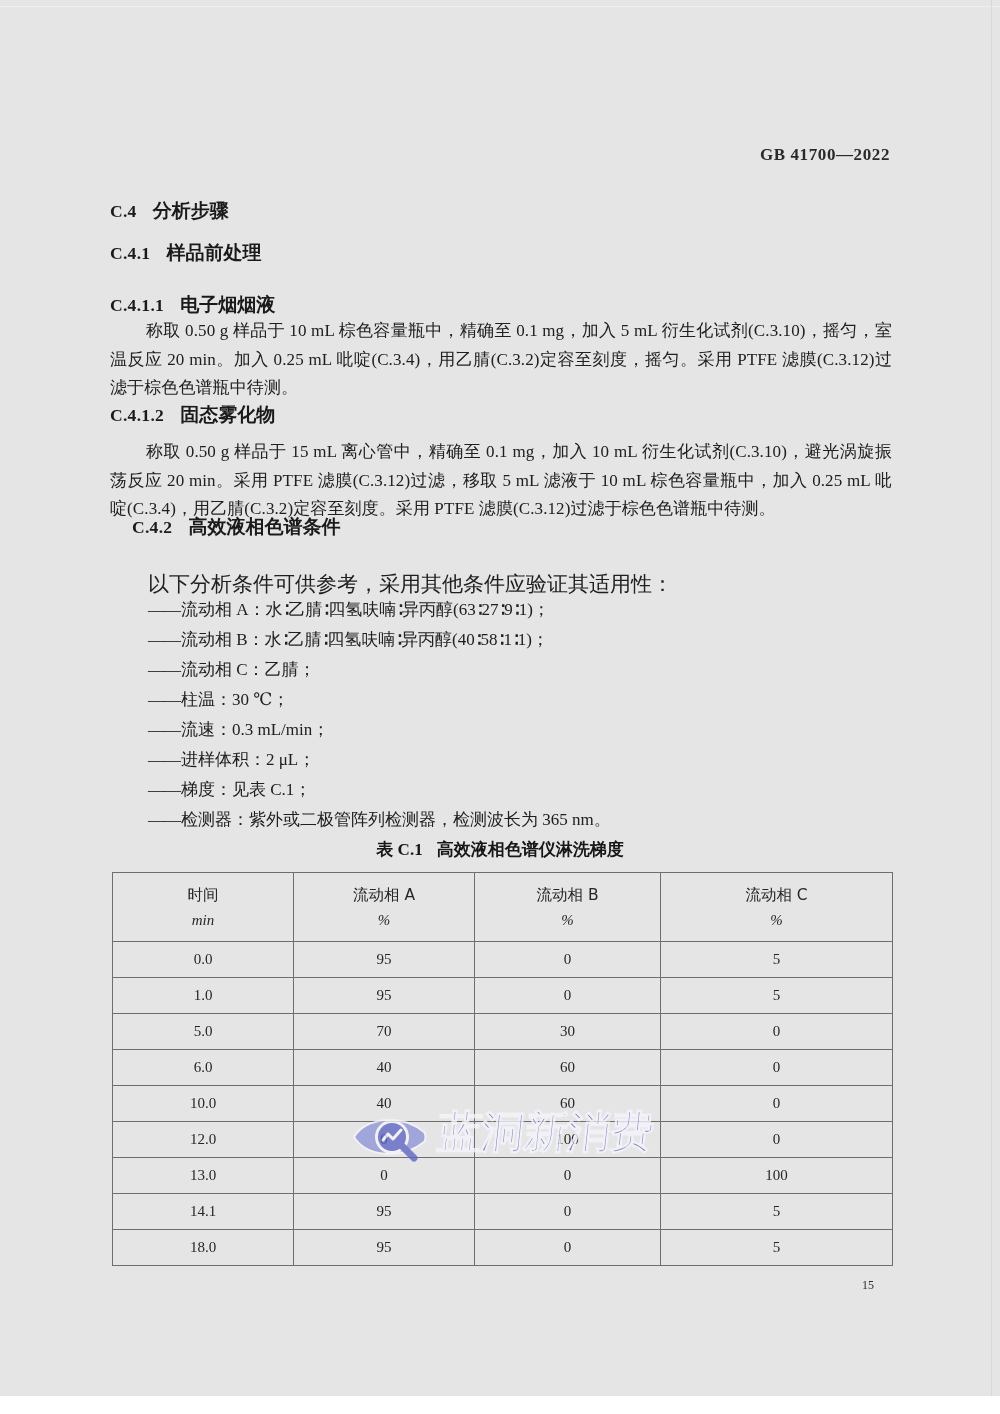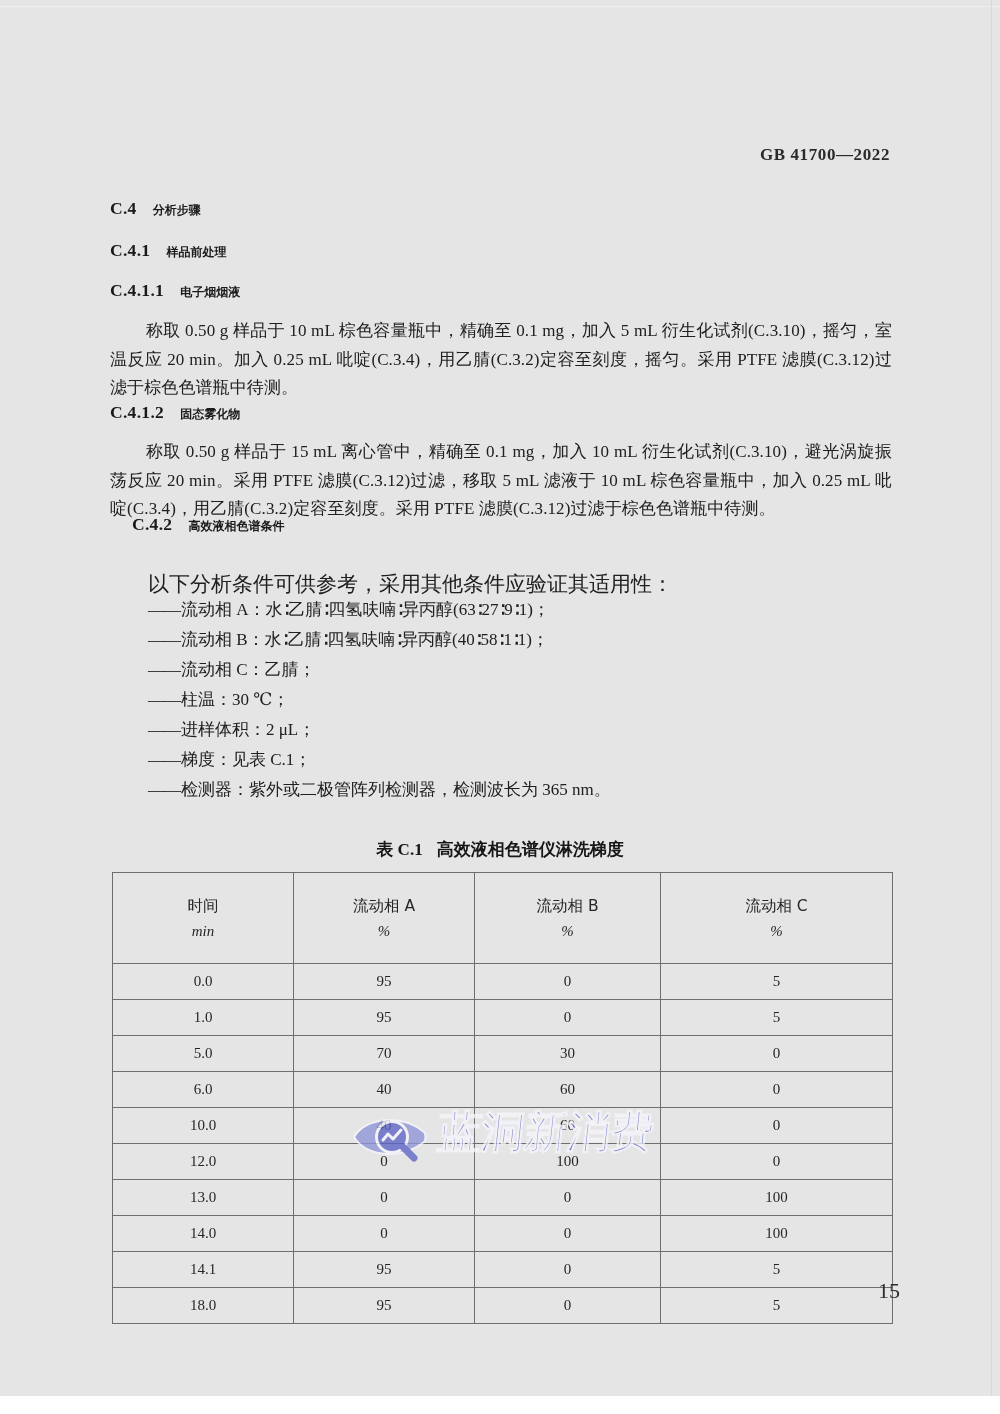--- a/index.html
+++ b/index.html
@@ -61,21 +61,21 @@
     white-space: nowrap;
   }
   .heading .num {
     font-family: "Liberation Serif", serif;
     letter-spacing: 0.3px;
   }
   .heading .title {
     margin-left: 16px;
     font-family: "DejaVu Sans", "Liberation Sans", sans-serif;
     font-weight: bold;
-    font-size: 12px;
+    font-size: 19px;
     text-align: right;
   }
 
   
   .para {
     position: absolute;
     left: 110px;
     width: 782px;
     font-size: 17px;
     line-height: 28.5px;
@@ -144,21 +144,21 @@
     text-align: center;
     font-size: 15px;
     font-family: "Liberation Serif", serif;
     color: #262626;
     height: 33px;
     vertical-align: middle;
   }
   #gradient-table .hdr td {
     height: 60px;
     font-size: 16px;
-    padding: 15px 0;
+    padding: 4px 0;
   }
   #gradient-table .hdr .unit {
     display: block;
     margin-top: 6px;
     font-size: 15px;
     font-style: italic;
   }
   #gradient-table .hdr .lbl {
     display: block;
     font-family: "DejaVu Sans", "Liberation Sans", sans-serif;
@@ -194,25 +194,25 @@
   }
   #watermark .wm-eye {
     position: absolute;
     left: 0;
     top: 6px;
   }
 
   
   #page-number {
     position: absolute;
-    left: 120px;
+    left: 94px;
     top: 1278px;
     width: 780px;
     text-align: right;
-    font-size: 22px;
+    font-size: 12px;
     font-family: "Liberation Serif", serif;
     color: #2d2d2d;
   }
 </style>
 </head>
 <body>
 
 <div id="page">
 
   <div id="scan-edge-top"></div>
@@ -221,21 +221,21 @@
   <div class="page-header">GB 41700—2022</div>
 
   <div class="heading" style="top:198px;">
     <span class="num">C.4</span><span class="title">分析步骤</span>
   </div>
 
   <div class="heading" style="top:240px;">
     <span class="num">C.4.1</span><span class="title">样品前处理</span>
   </div>
 
-  <div class="heading" style="top:280px;">
+  <div class="heading" style="top:292px;">
     <span class="num">C.4.1.1</span><span class="title">电子烟烟液</span>
   </div>
 
   <div class="para" style="top:317px;">称取 0.50 g 样品于 10 mL 棕色容量瓶中，精确至 0.1 mg，加入 5 mL 衍生化试剂(C.3.10)，摇匀，室温反应 20 min。加入 0.25 mL 吡啶(C.3.4)，用乙腈(C.3.2)定容至刻度，摇匀。采用 PTFE 滤膜(C.3.12)过滤于棕色色谱瓶中待测。</div>
 
   <div class="heading" style="top:402px;">
     <span class="num">C.4.1.2</span><span class="title">固态雾化物</span>
   </div>
 
   <div class="para" style="top:438px;">称取 0.50 g 样品于 15 mL 离心管中，精确至 0.1 mg，加入 10 mL 衍生化试剂(C.3.10)，避光涡旋振荡反应 20 min。采用 PTFE 滤膜(C.3.12)过滤，移取 5 mL 滤液于 10 mL 棕色容量瓶中，加入 0.25 mL 吡啶(C.3.4)，用乙腈(C.3.2)定容至刻度。采用 PTFE 滤膜(C.3.12)过滤于棕色色谱瓶中待测。</div>
@@ -244,20 +244,21 @@
     <span class="num">C.4.2</span><span class="title">高效液相色谱条件</span>
   </div>
 
   <div class="plain-line" style="top:570px;">以下分析条件可供参考，采用其他条件应验证其适用性：</div>
 
   <div class="dash-list">
     <div class="dash-item"><span class="dash">——</span><span>流动相 A：水∶乙腈∶四氢呋喃∶异丙醇(63∶27∶9∶1)；</span></div>
     <div class="dash-item"><span class="dash">——</span><span>流动相 B：水∶乙腈∶四氢呋喃∶异丙醇(40∶58∶1∶1)；</span></div>
     <div class="dash-item"><span class="dash">——</span><span>流动相 C：乙腈；</span></div>
     <div class="dash-item"><span class="dash">——</span><span>柱温：30 ℃；</span></div>
+    <div class="dash-item"><span class="dash">——</span><span>流速：0.3 mL/min；</span></div>
     <div class="dash-item"><span class="dash">——</span><span>进样体积：2 μL；</span></div>
     <div class="dash-item"><span class="dash">——</span><span>梯度：见表 C.1；</span></div>
     <div class="dash-item"><span class="dash">——</span><span>检测器：紫外或二极管阵列检测器，检测波长为 365 nm。</span></div>
   </div>
 
   <div class="table-caption">
     <span class="cap-num">表 C.1</span><span class="cap-text">高效液相色谱仪淋洗梯度</span>
   </div>
 
   <table id="gradient-table">
@@ -317,26 +318,20 @@
         <td class="c2">100</td>
         <td class="c3">0</td>
       </tr>
       <tr>
         <td class="c0">13.0</td>
         <td class="c1">0</td>
         <td class="c2">0</td>
         <td class="c3">100</td>
       </tr>
       <tr>
-        <td class="c0">14.0</td>
-        <td class="c1">0</td>
-        <td class="c2">0</td>
-        <td class="c3">100</td>
-      </tr>
-      <tr>
         <td class="c0">14.1</td>
         <td class="c1">95</td>
         <td class="c2">0</td>
         <td class="c3">5</td>
       </tr>
       <tr>
         <td class="c0">18.0</td>
         <td class="c1">95</td>
         <td class="c2">0</td>
         <td class="c3">5</td>

